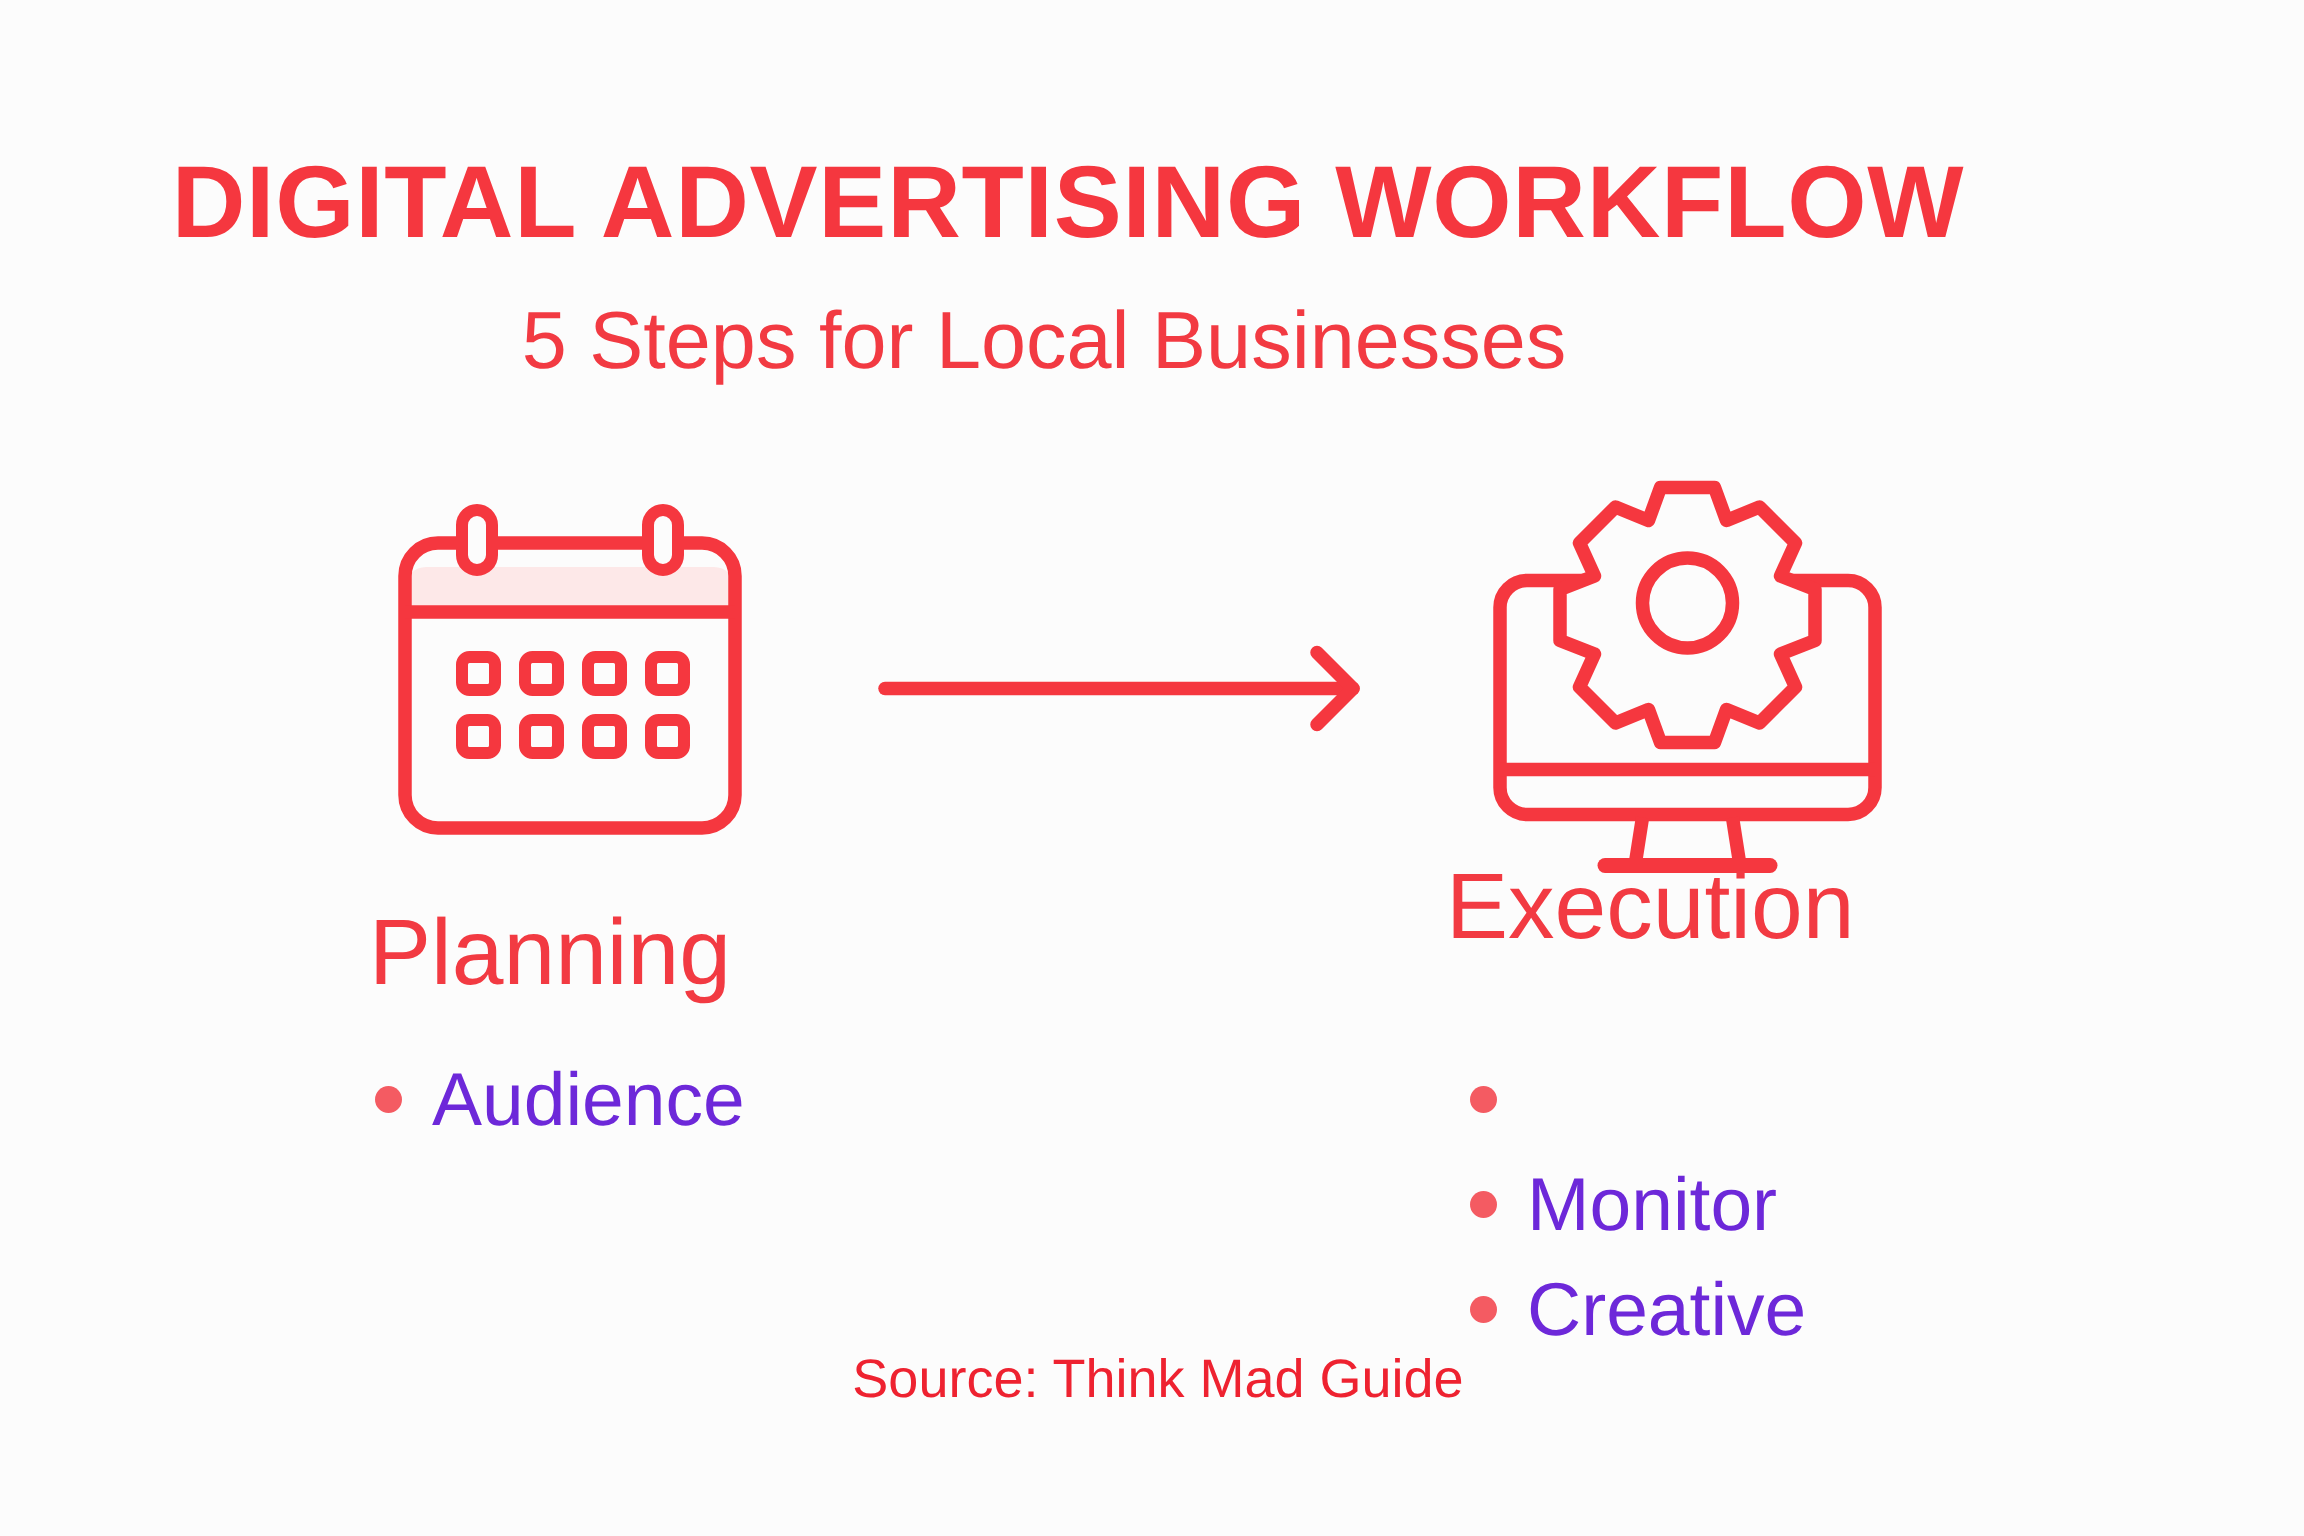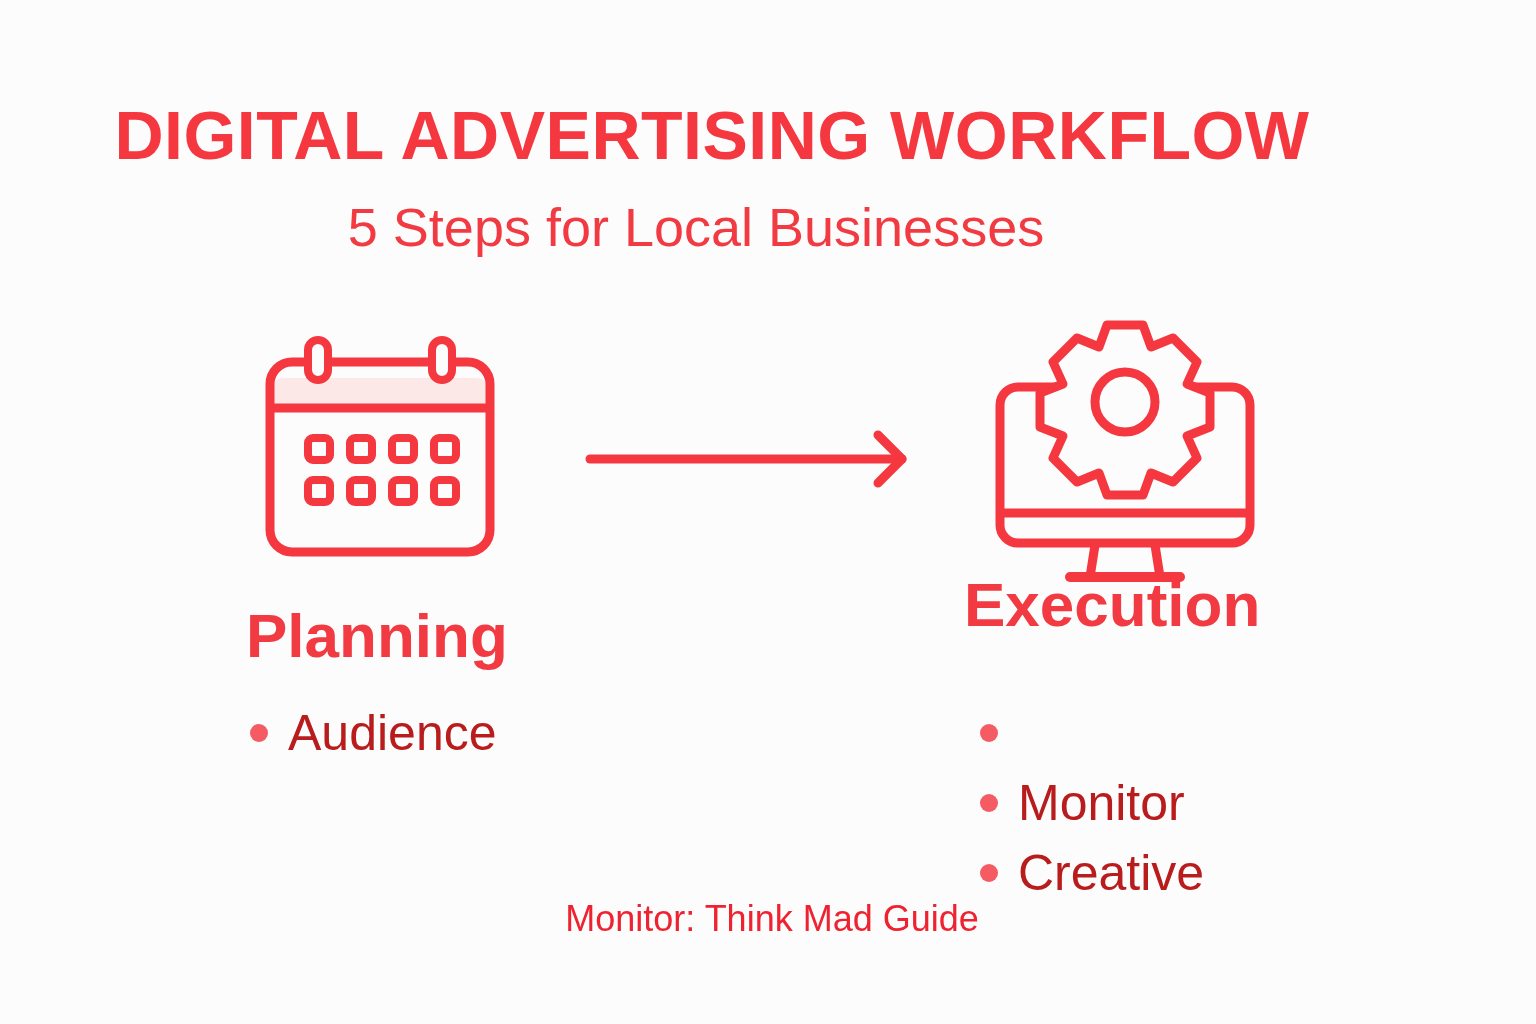--- a/index.html
+++ b/index.html
@@ -16,30 +16,30 @@
   }
   .subtitle {
     position: absolute; left: 0; width: 1392px; top: 196px;
     text-align: center; font-size: 54px; color: #f23a42;
   }
   .icon { position: absolute; }
   .calendar { left: 260px; top: 330px; width: 240px; height: 230px; }
   .computer { left: 990px; top: 315px; width: 270px; height: 275px; }
   .arrow { left: 580px; top: 425px; width: 340px; height: 70px; }
   .stage-title {
-    position: absolute; font-size: 62px; font-weight: bold; color: #f23a42;
+    position: absolute; font-size: 62px; font-weight: normal; color: #f23a42;
   }
   .planning-title { left: 246px; top: 600px; }
   .execution-title { left: 964px; top: 569px; }
   .bullets {
     position: absolute; list-style: none; margin: 0; padding: 0;
   }
   .bullets li {
     font-size: 50px; height: 70px; line-height: 58px;
-    display: flex; align-items: center; color: #b91c1c;
+    display: flex; align-items: center; color: #6d28d9;
   }
   .bullets .dot {
     width: 18px; height: 18px; border-radius: 50%; background: #f45b62;
     margin-right: 20px; flex: none;
   }
   .planning-bullets { left: 250px; top: 698px; }
   .execution-bullets { left: 980px; top: 698px; }
   .source {
     position: absolute; left: 0; width: 1536px; top: 898px;
     text-align: center; font-size: 36px; color: #ee2230;
@@ -105,13 +105,13 @@
         <span class="dot"></span>
         <span>Monitor</span>
       </li>
     <li>
         <span class="dot"></span>
         <span>Creative</span>
       </li>
   </ul>
 </div>
 
-<div class="source">Monitor: Think Mad Guide</div>
+<div class="source">Source: Think Mad Guide</div>
 
 </body></html>

